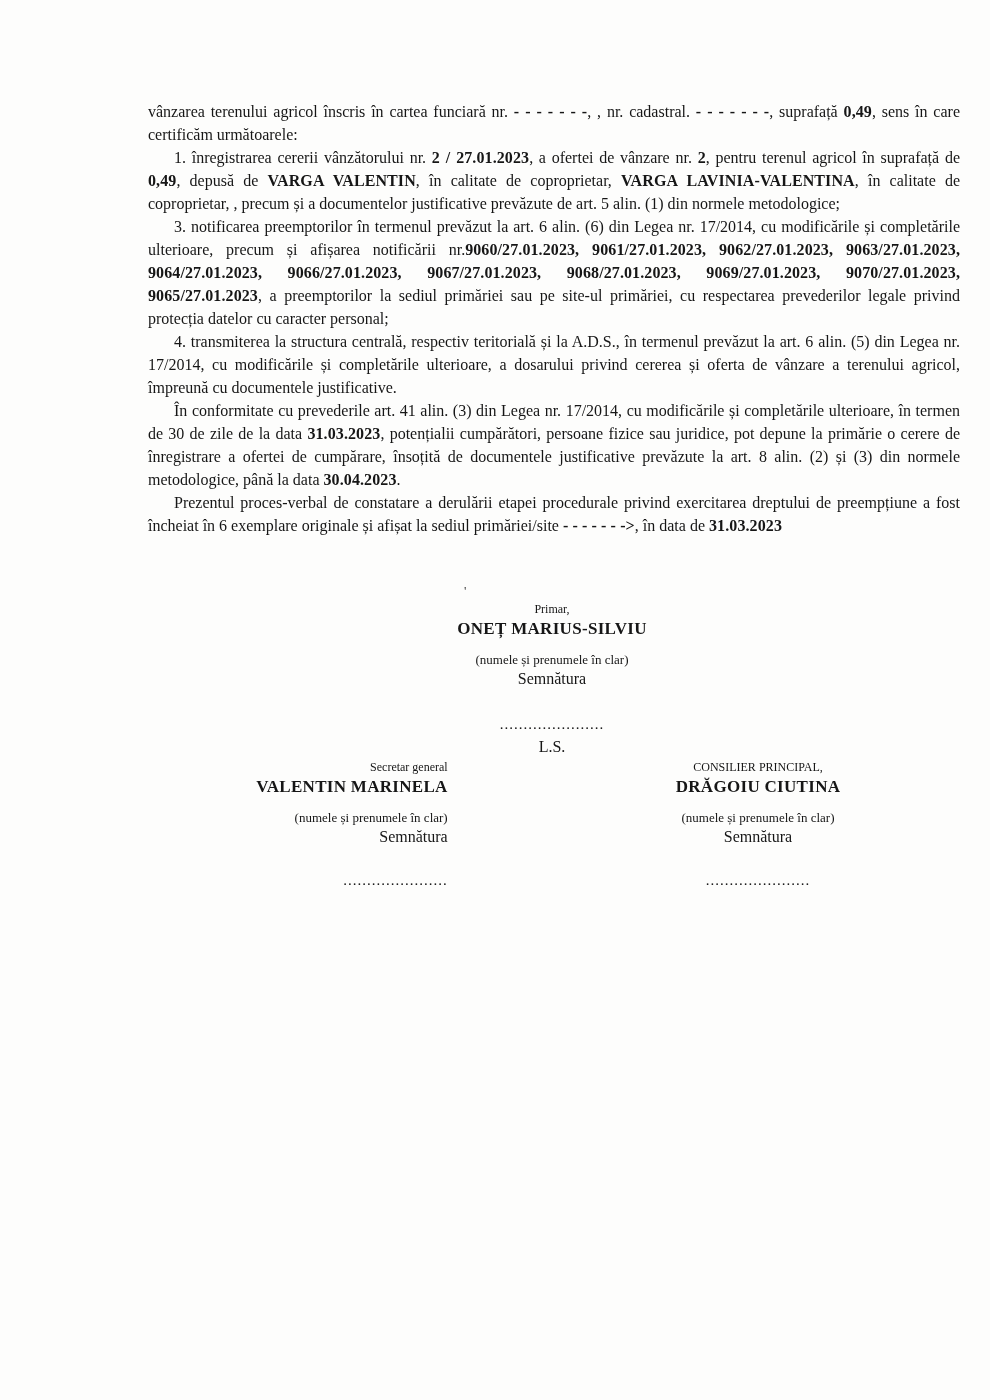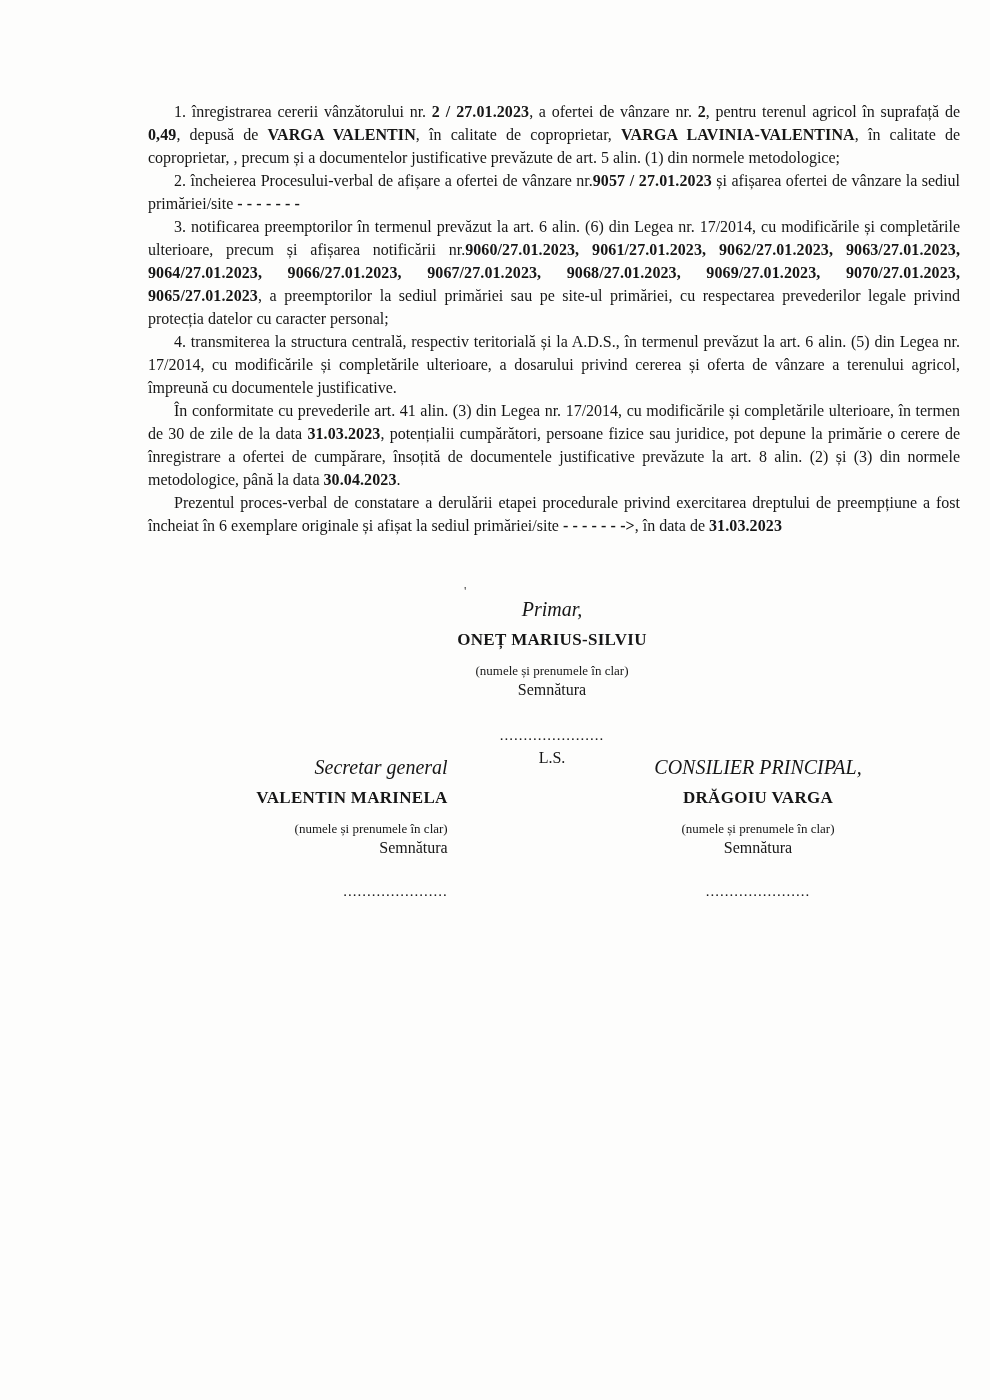--- a/index.html
+++ b/index.html
@@ -28,46 +28,46 @@
   .para b { font-weight: bold; letter-spacing: 0.1px; }
   .sig-block {
     position: absolute;
     transform: translateX(-50%);
     text-align: center;
     white-space: nowrap;
   }
   .sig-primar   { left: 552px; top: 600px; }
   .sig-secretar { left: 352px; top: 758px; text-align: right; }
   .sig-consilier{ left: 758px; top: 758px; }
-  .sig-role { font-size: 20px; line-height: 18px; font-style: italic; }
-  .sig-name { font-size: 17px; font-weight: bold; line-height: 22px; margin-top: 11px; letter-spacing: 0.3px; }
+  .sig-role { font-size: 12px; line-height: 18px; }
+  .sig-name { font-size: 17px; font-weight: bold; line-height: 22px; margin-top: 0; letter-spacing: 0.3px; }
   .sig-note { font-size: 13px; line-height: 16px; margin-top: 12px; }
   .sig-sign { font-size: 16px; line-height: 21px; }
   .sig-dots { font-size: 15px; line-height: 10px; margin-top: 30px; letter-spacing: 1px; }
   .sig-dots.row2 { margin-top: 28px; }
   .sig-ls { font-size: 16px; line-height: 19px; margin-top: 8px; }
   .stray-mark {
     position: absolute;
     left: 464px;
     top: 583px;
     font-size: 13px;
     color: #3a3a3a;
   }
 </style>
 </head>
 <body>
 
 <div class="page">
 
   <div class="doc-body">
 
+    <p class="para"><span>vânzarea terenului agricol înscris în cartea funciară nr. </span><b>- - - - - - -</b><span>, , nr. cadastral. </span><b>- - - - - - -</b><span>, suprafață </span><b>0,49</b><span>, sens în care certificăm următoarele:</span></p>
 
     <p class="para indent"><span>1. înregistrarea cererii vânzătorului nr. </span><b>2 / 27.01.2023</b><span>, a ofertei de vânzare nr. </span><b>2</b><span>, pentru terenul agricol în suprafață de </span><b>0,49</b><span>, depusă de </span><b>VARGA VALENTIN</b><span>, în calitate de coproprietar, </span><b>VARGA LAVINIA-VALENTINA</b><span>, în calitate de coproprietar, , precum și a documentelor justificative prevăzute de art. 5 alin. (1) din normele metodologice;</span></p>
 
-    <p class="para indent"><span>2. încheierea Procesului-verbal de afișare a ofertei de vânzare nr.</span><b>9057 / 27.01.2023</b><span> și afișarea ofertei de vânzare la sediul primăriei/site </span><b>- - - - - - -</b></p>
 
     <p class="para indent"><span>3. notificarea preemptorilor în termenul prevăzut la art. 6 alin. (6) din Legea nr. 17/2014, cu modificările și completările ulterioare, precum și afișarea notificării nr.</span><b>9060/27.01.2023, 9061/27.01.2023, 9062/27.01.2023, 9063/27.01.2023, 9064/27.01.2023, 9066/27.01.2023, 9067/27.01.2023, 9068/27.01.2023, 9069/27.01.2023, 9070/27.01.2023, 9065/27.01.2023</b><span>, a preemptorilor la sediul primăriei sau pe site-ul primăriei, cu respectarea prevederilor legale privind protecția datelor cu caracter personal;</span></p>
 
     <p class="para indent"><span>4. transmiterea la structura centrală, respectiv teritorială și la A.D.S., în termenul prevăzut la art. 6 alin. (5) din Legea nr. 17/2014, cu modificările și completările ulterioare, a dosarului privind cererea și oferta de vânzare a terenului agricol, împreună cu documentele justificative.</span></p>
 
     <p class="para indent"><span>În conformitate cu prevederile art. 41 alin. (3) din Legea nr. 17/2014, cu modificările și completările ulterioare, în termen de 30 de zile de la data </span><b>31.03.2023</b><span>, potențialii cumpărători, persoane fizice sau juridice, pot depune la primărie o cerere de înregistrare a ofertei de cumpărare, însoțită de documentele justificative prevăzute la art. 8 alin. (2) și (3) din normele metodologice, până la data </span><b>30.04.2023</b><span>.</span></p>
 
     <p class="para indent"><span>Prezentul proces-verbal de constatare a derulării etapei procedurale privind exercitarea dreptului de preempțiune a fost încheiat în 6 exemplare originale și afișat la sediul primăriei/site </span><b>- - - - - - -&gt;</b><span>, în data de </span><b>31.03.2023</b></p>
 
   </div>
@@ -86,19 +86,19 @@
   <div class="sig-block sig-secretar">
     <div class="sig-role">Secretar general</div>
     <div class="sig-name">VALENTIN MARINELA</div>
     <div class="sig-note">(numele și prenumele în clar)</div>
     <div class="sig-sign">Semnătura</div>
     <div class="sig-dots row2">......................</div>
   </div>
 
   <div class="sig-block sig-consilier">
     <div class="sig-role">CONSILIER PRINCIPAL,</div>
-    <div class="sig-name">DRĂGOIU VARGA</div>
+    <div class="sig-name">DRĂGOIU CIUTINA</div>
     <div class="sig-note">(numele și prenumele în clar)</div>
     <div class="sig-sign">Semnătura</div>
     <div class="sig-dots row2">......................</div>
   </div>
 
 </div>
 
 </body></html>

